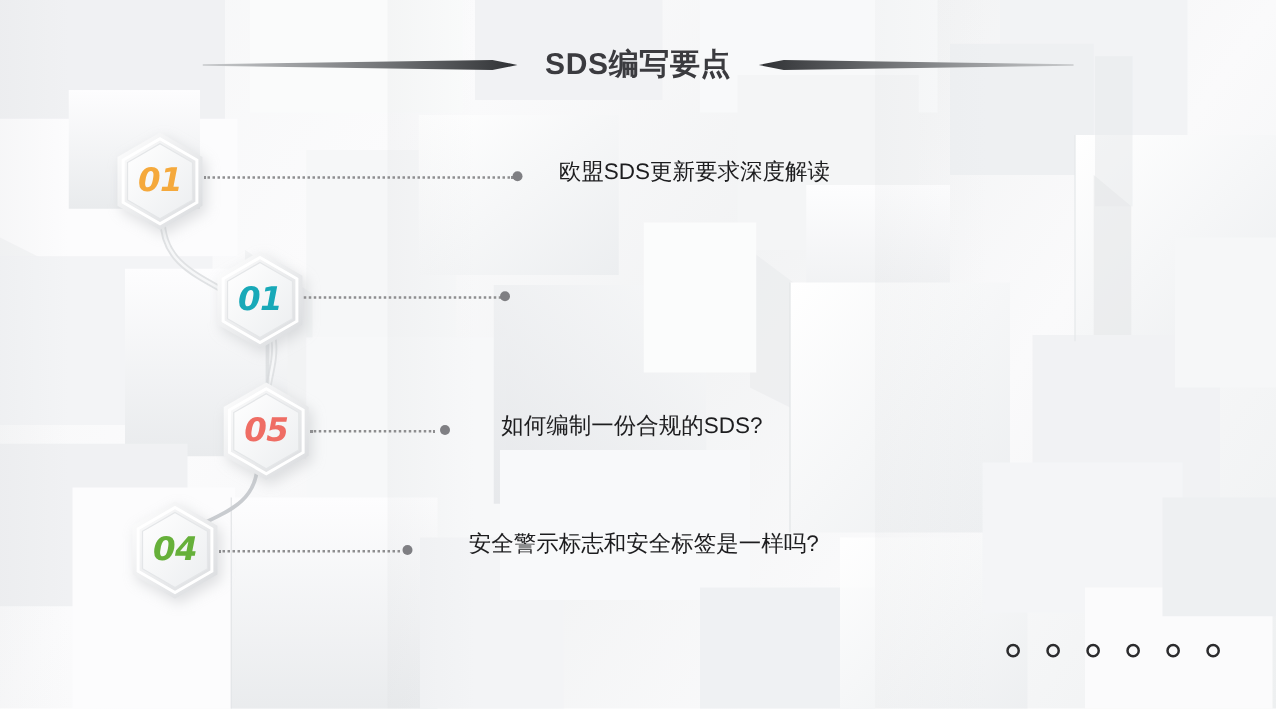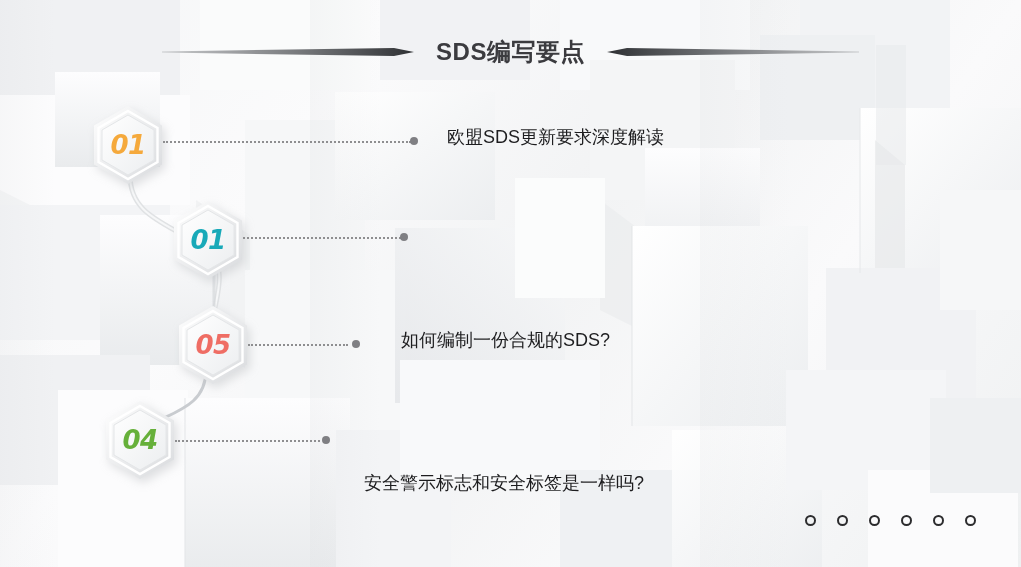--- a/index.html
+++ b/index.html
@@ -273,21 +273,21 @@
   <div class="hex" style="left:104px; top:400px;">
     <svg width="72" height="80" viewBox="0 0 72 80">
       <polygon points="36,1 70,20.5 70,59.5 36,79 2,59.5 2,20.5" fill="url(#hxOut1)" filter="url(#softShadow)"></polygon>
       <polygon points="36,6 65.5,23 65.5,57 36,74 6.5,57 6.5,23" fill="none" stroke="#ffffff" stroke-width="2.4"></polygon>
       <polygon points="36,10 62,25 62,55 36,70 10,55 10,25" fill="url(#hxIn1)" stroke="#e4e6e8" stroke-width="1"></polygon>
     </svg>
     <div class="hex-num" style="color:#66b03a;">04</div>
   </div>
   <div class="dotline" style="left:175px; top:440px; width:145px;"></div>
   <div class="enddot" style="left:322px; top:436px;"></div>
-  <div class="item-text" style="left:364px; top:426px;margin-top:48px;">安全警示标志和安全标签是一样吗?</div>
+  <div class="item-text" style="left:375px; top:426px;">安全警示标志和安全标签是一样吗?</div>
 
   <div class="dots-row">
     <div class="odot"></div>
     <div class="odot"></div>
     <div class="odot"></div>
     <div class="odot"></div>
     <div class="odot"></div>
     <div class="odot"></div>
   </div>
 

